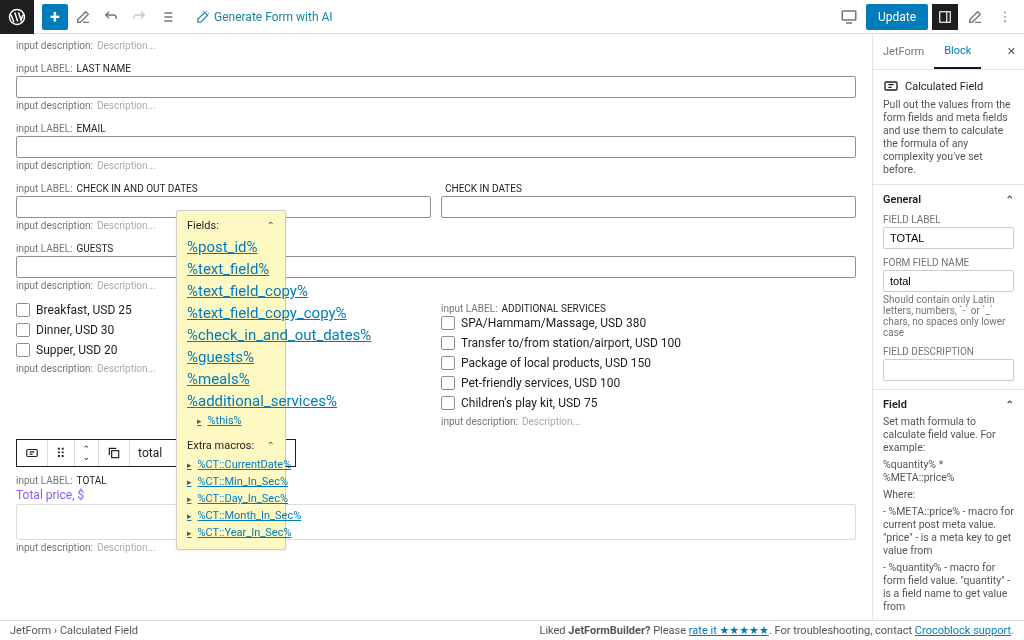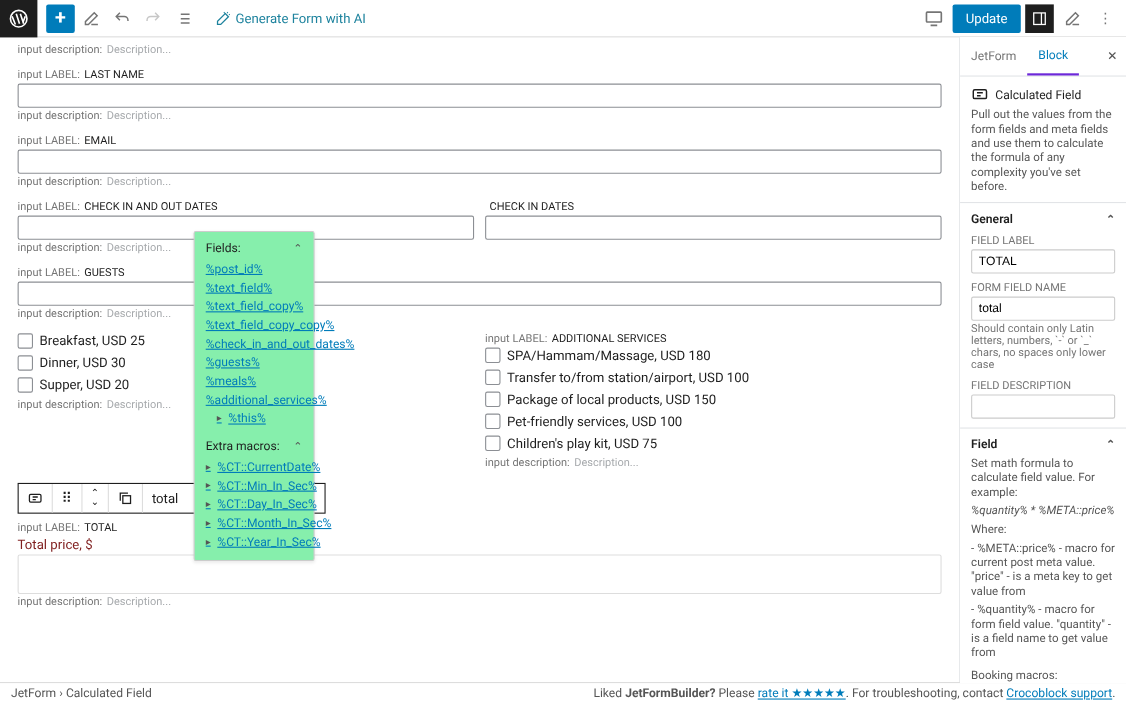--- a/index.html
+++ b/index.html
@@ -36,48 +36,48 @@
   .chk .box { width: 14px; height: 14px; border: 1px solid #8c8f94; border-radius: 2px; }
 
   
   .block-toolbar { display: flex; border: 1px solid #1e1e1e; background: #fff; height: 28px; }
   .bt-cell { display: flex; align-items: center; justify-content: center; padding: 0 8px; border-right: 1px solid #ddd; cursor: pointer; position: relative; }
   .bt-cell:last-child { border-right: none; }
   .bt-input { flex: 1; padding: 0 8px; display: flex; align-items: center; font-size: 12px; color: #1e1e1e; }
   .wrench-highlight { border: 2px solid #0bb02e; }
 
   
-  .popover { position: absolute; left: 176px; top: 176px; width: 110px; background: #86efac; border: 1px solid #ccc; border-radius: 2px; padding: 8px 10px 6px; font-size: 11px; box-shadow: 0 1px 3px rgba(0,0,0,.08); z-index: 10; }
+  .popover { position: absolute; left: 176px; top: 176px; width: 110px; background: #fef9c3; border: 1px solid #ccc; border-radius: 2px; padding: 8px 10px 6px; font-size: 11px; box-shadow: 0 1px 3px rgba(0,0,0,.08); z-index: 10; }
   .pop-head { display: flex; justify-content: space-between; align-items: center; font-size: 11px; color: #1e1e1e; margin-bottom: 6px; }
-  .pop-item { color: #007cba; text-decoration: underline; cursor: pointer; font-size: 11px; margin: 4px 0; display: block; }
+  .pop-item { color: #007cba; text-decoration: underline; cursor: pointer; font-size: 15px; margin: 4px 0; display: block; }
   .pop-sep { margin-top: 12px; }
   .pop-macro { color: #007cba; text-decoration: underline; font-size: 11px; margin: 4px 0; display: flex; align-items: center; gap: 6px; cursor: pointer;}
   .pop-macro::before { content: "▸"; color: #555; font-size: 9px; text-decoration: none; }
 
   
   .tabs { display: flex; border-bottom: 1px solid #e2e4e7; align-items: center; }
   .tabs .tab { padding: 10px 10px; font-size: 11px; color: #757575; cursor: pointer; }
-  .tabs .tab.active { color: #007cba; border-bottom: 2px solid #6d28d9; }
+  .tabs .tab.active { color: #007cba; border-bottom: 2px solid #0f172a; }
   .tabs .close { margin-left: auto; padding: 0 8px; cursor: pointer; color: #555; }
   .sb-section { border-bottom: 1px solid #e2e4e7; padding: 8px 10px; }
   .sb-title-row { display: flex; align-items: center; gap: 6px; font-size: 11px; }
   .sb-desc { font-size: 10.5px; color: #555; margin-top: 4px; }
   .sb-head { display: flex; justify-content: space-between; align-items: center; font-size: 11px; font-weight: 600; color: #1e1e1e; cursor: pointer; }
   .sb-label { font-size: 10px; color: #757575; text-transform: uppercase; margin-top: 8px; margin-bottom: 2px; }
   .sb-input { border: 1px solid #ccc; border-radius: 2px; width: 100%; height: 22px; font-size: 11px; padding: 2px 6px; }
   .sb-help { font-size: 10px; color: #757575; margin-top: 2px; }
   .sb-body { font-size: 10.5px; color: #555; margin-top: 4px; }
-  .sb-italic { font-style: italic; }
+  .sb-italic { }
 
   
   .bottombar { height: 20px; border-top: 1px solid #ddd; display: flex; align-items: center; justify-content: space-between; padding: 0 10px; font-size: 11px; color: #555; background: #fff; }
   .bottombar a { color: #007cba; text-decoration: underline; cursor: pointer; }
 
   
-  .total-label { font-size: 12px; color: #7f1d1d; margin-bottom: 2px; }
+  .total-label { font-size: 12px; color: #8b5cf6; margin-bottom: 2px; }
   .big-empty { border: 1px solid #ddd; height: 36px; width: 100%; border-radius: 2px; }
 
   .chev { font-size: 10px; color: #555; }
   svg { display: block; }
 </style>
 </head>
 <body>
 
 <div class="topbar">
   <div class="topbar-left">
@@ -190,21 +190,21 @@
         <div class="chk">
             <div class="box"></div>
             <span>Supper, USD 20</span>
           </div>
         <div class="desc-row"><span class="lab">input description:</span><span class="ph">Description...</span></div>
       </div>
       <div>
         <div class="label-row"><span class="lab">input LABEL:</span><span class="nm">ADDITIONAL SERVICES</span></div>
         <div class="chk">
             <div class="box"></div>
-            <span>SPA/Hammam/Massage, USD 180</span>
+            <span>SPA/Hammam/Massage, USD 380</span>
           </div>
         <div class="chk">
             <div class="box"></div>
             <span>Transfer to/from station/airport, USD 100</span>
           </div>
         <div class="chk">
             <div class="box"></div>
             <span>Package of local products, USD 150</span>
           </div>
         <div class="chk">

